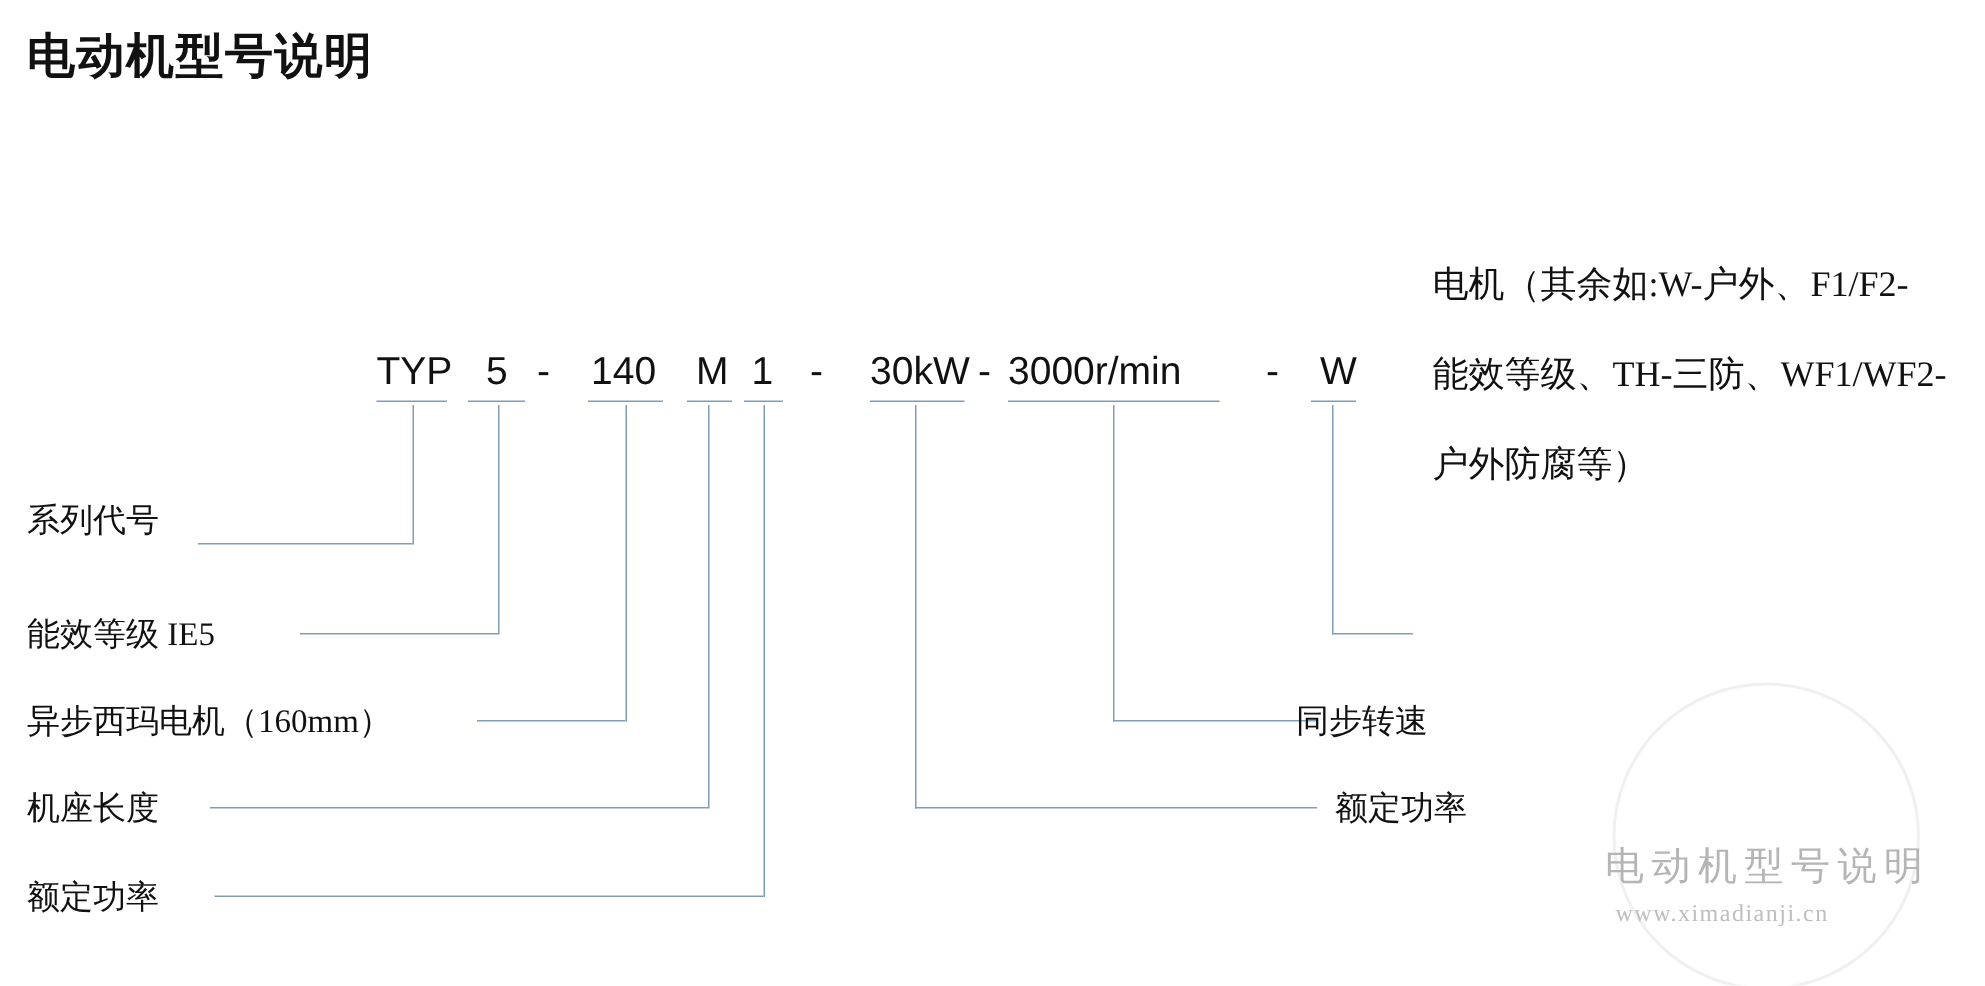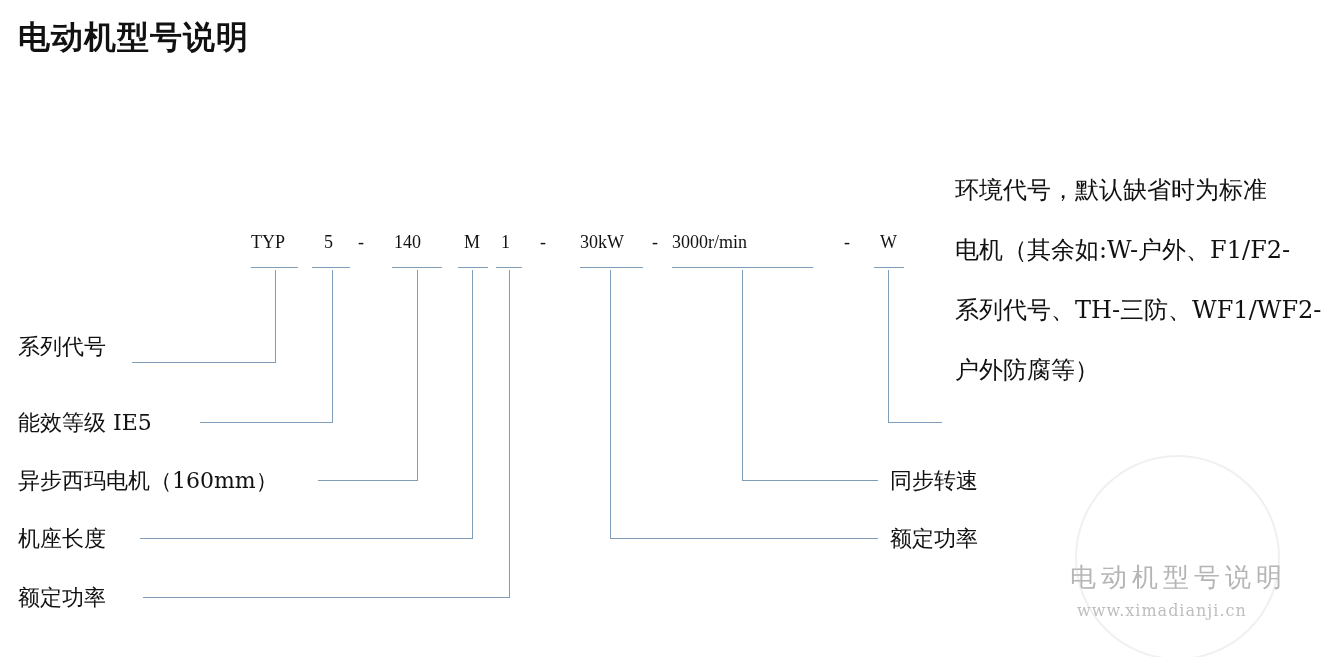--- a/index.html
+++ b/index.html
@@ -1,36 +1,36 @@
 <!DOCTYPE html>
 <html><head>
 <meta charset="utf-8">
 <style>
-  * { box-sizing: border-box; }
+  * { box-sizing: border-box; font-family: Liberation Serif, serif; }
   html, body { margin: 0; padding: 0; }
   body {
     width: 1323px; height: 657px;
     background: #ffffff;
     position: relative;
     overflow: hidden;
     font-family: "DejaVu Serif", "Liberation Serif", serif;
     color: #111111;
   }
   .abs { position: absolute; }
 
   .page-title {
     left: 18px; top: 16px;
     font-size: 32px; font-weight: bold;
     letter-spacing: 1px;
   }
 
   .token {
     top: 232px;
-    font-size: 18px;
-    font-family: Liberation Serif, serif;
+    font-size: 26px;
+    font-family: Liberation Sans, sans-serif;
     color: #111111;
     white-space: nowrap;
   }
 
   .field-label {
     font-size: 22px;
     white-space: nowrap;
     color: #111111;
   }
 
@@ -106,25 +106,24 @@
 <div class="abs hline" style="left:610px;top:538px;width:268px"></div>
 <div class="abs hline" style="left:742px;top:480px;width:136px"></div>
 <div class="abs hline" style="left:888px;top:422px;width:54px"></div>
 
 <div class="abs field-label" style="left:18px;top:332px">系列代号</div>
 <div class="abs field-label" style="left:18px;top:408px">能效等级 IE5</div>
 <div class="abs field-label" style="left:18px;top:466px">异步西玛电机（160mm）</div>
 <div class="abs field-label" style="left:18px;top:524px">机座长度</div>
 <div class="abs field-label" style="left:18px;top:583px">额定功率</div>
 
-<div class="abs field-label" style="left:890px;top:466px">同步转速</div>
+<div class="abs field-label" style="left:864px;top:466px">同步转速</div>
 <div class="abs field-label" style="left:890px;top:524px">额定功率</div>
 
 <div class="abs env-note">
-  <div>环境代号，默认缺省时为标准</div>
   <div>电机（其余如:W-户外、F1/F2-</div>
-  <div>系列代号、TH-三防、WF1/WF2-</div>
+  <div>能效等级、TH-三防、WF1/WF2-</div>
   <div>户外防腐等）</div>
 </div>
 
 <div class="abs wm-circle"></div>
 <div class="abs wm-name">电动机型号说明</div>
 <div class="abs wm-url">www.ximadianji.cn</div>
 
 </body></html>

